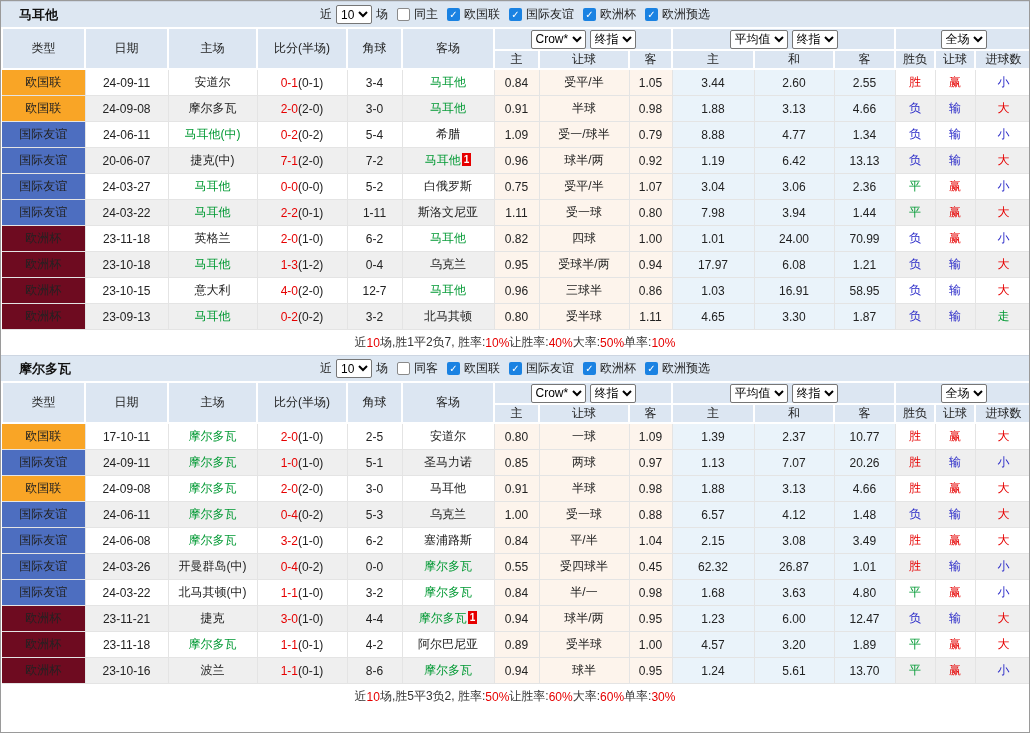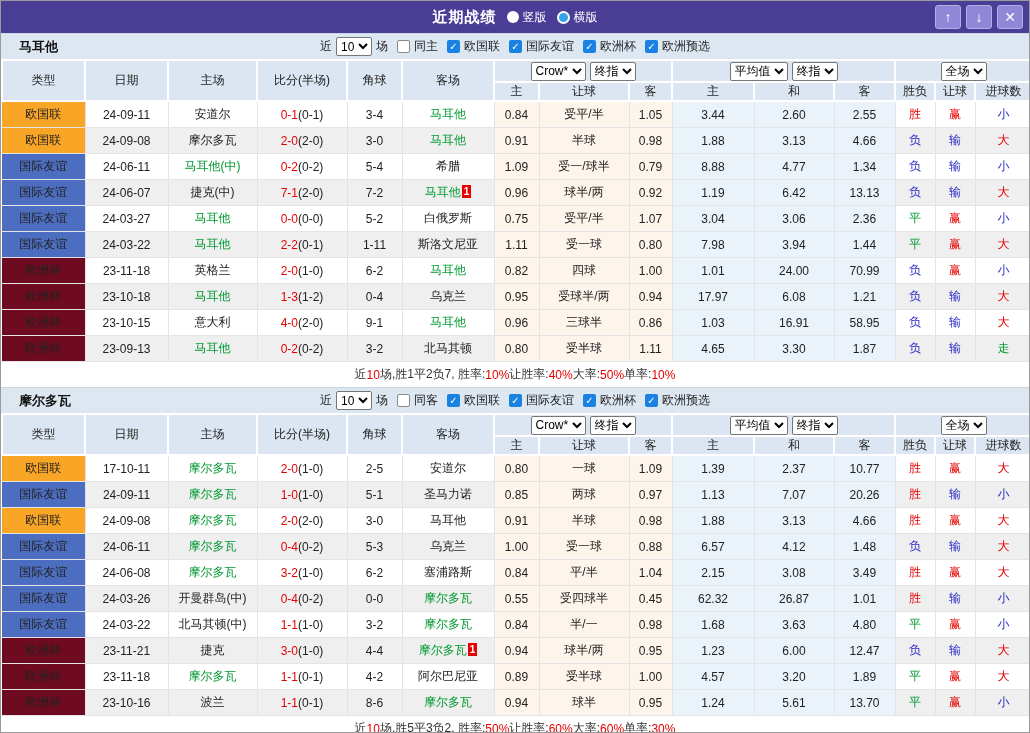--- a/index.html
+++ b/index.html
@@ -41,44 +41,20 @@
   .score-m{color:#e60000;}
   .badge{display:inline-block;background:#e60000;color:#fff;font-size:10px;line-height:13px;padding:0 2px;margin-left:1px;font-weight:bold;vertical-align:1px;}
   .summary{height:25px;display:flex;align-items:center;justify-content:center;font-size:12px;background:#fff;}
   .summary .k{color:#333;}
   .summary .r{color:#e60000;}
 </style>
 </head>
 <body>
 
 <div class="window">
-  <div class="titlebar">
-    <div class="title-center">
-      <span class="wtitle">近期战绩</span>
-      <label class="radio-label">
-        <span class="radio on" id="radio0"></span>
-        <span>竖版</span>
-      </label>
-      <label class="radio-label">
-        <span class="radio off" id="radio1"></span>
-        <span>横版</span>
-      </label>
-    </div>
-    <div class="win-buttons">
-      <div class="wbtn">
-          <span>↑</span>
-        </div>
-      <div class="wbtn">
-          <span>↓</span>
-        </div>
-      <div class="wbtn">
-          <span>✕</span>
-        </div>
-    </div>
-  </div>
   <div id="sections">
       <div class="filter-bar">
         <span class="team-name">马耳他</span>
         <div class="filter-center">
           <span class="txt">近</span>
           <select class="sel"><option>10</option></select>
           <span class="txt">场</span>
           <span class="cb off"></span>
           <span class="txt">同主</span>
           <span class="cb on">✓</span>
@@ -180,21 +156,21 @@
             <td class="crow">0.79</td>
             <td class="avg">8.88</td>
             <td class="avg">4.77</td>
             <td class="avg">1.34</td>
             <td class="plain" style="color: rgb(41, 41, 200);">负</td>
             <td class="plain" style="color: rgb(41, 41, 200);">输</td>
             <td class="plain" style="color: rgb(41, 41, 200);">小</td>
           </tr>
           <tr class="even">
             <td class="type" style="background: rgb(77, 110, 192);">国际友谊</td>
-            <td class="plain">24-06-07</td>
+            <td class="plain">20-06-07</td>
             <td class="plain"><span>捷克(中)</span></td>
             <td class="plain"><span class="score-m">7-1</span><span>(2-0)</span></td>
             <td class="plain">7-2</td>
             <td class="plain"><span class="focal">马耳他</span><span class="badge">1</span></td>
             <td class="crow">0.96</td>
             <td class="crow">球半/两</td>
             <td class="crow">0.92</td>
             <td class="avg">1.19</td>
             <td class="avg">6.42</td>
             <td class="avg">13.13</td>
@@ -268,21 +244,21 @@
             <td class="avg">1.21</td>
             <td class="plain" style="color: rgb(41, 41, 200);">负</td>
             <td class="plain" style="color: rgb(41, 41, 200);">输</td>
             <td class="plain" style="color: rgb(230, 0, 0);">大</td>
           </tr>
           <tr class="odd">
             <td class="type" style="background: rgb(110, 11, 32);">欧洲杯</td>
             <td class="plain">23-10-15</td>
             <td class="plain"><span>意大利</span></td>
             <td class="plain"><span class="score-m">4-0</span><span>(2-0)</span></td>
-            <td class="plain">9-1</td>
+            <td class="plain">12-7</td>
             <td class="plain"><span class="focal">马耳他</span></td>
             <td class="crow">0.96</td>
             <td class="crow">三球半</td>
             <td class="crow">0.86</td>
             <td class="avg">1.03</td>
             <td class="avg">16.91</td>
             <td class="avg">58.95</td>
             <td class="plain" style="color: rgb(41, 41, 200);">负</td>
             <td class="plain" style="color: rgb(41, 41, 200);">输</td>
             <td class="plain" style="color: rgb(230, 0, 0);">大</td>

